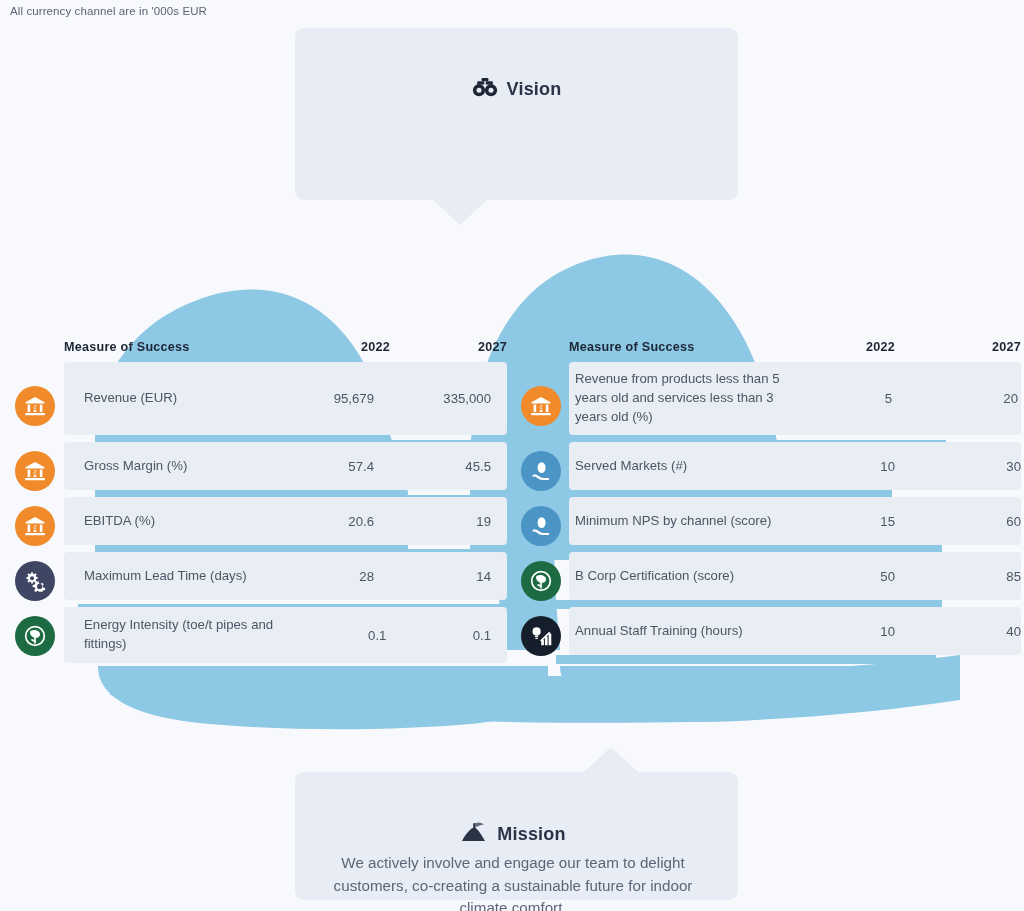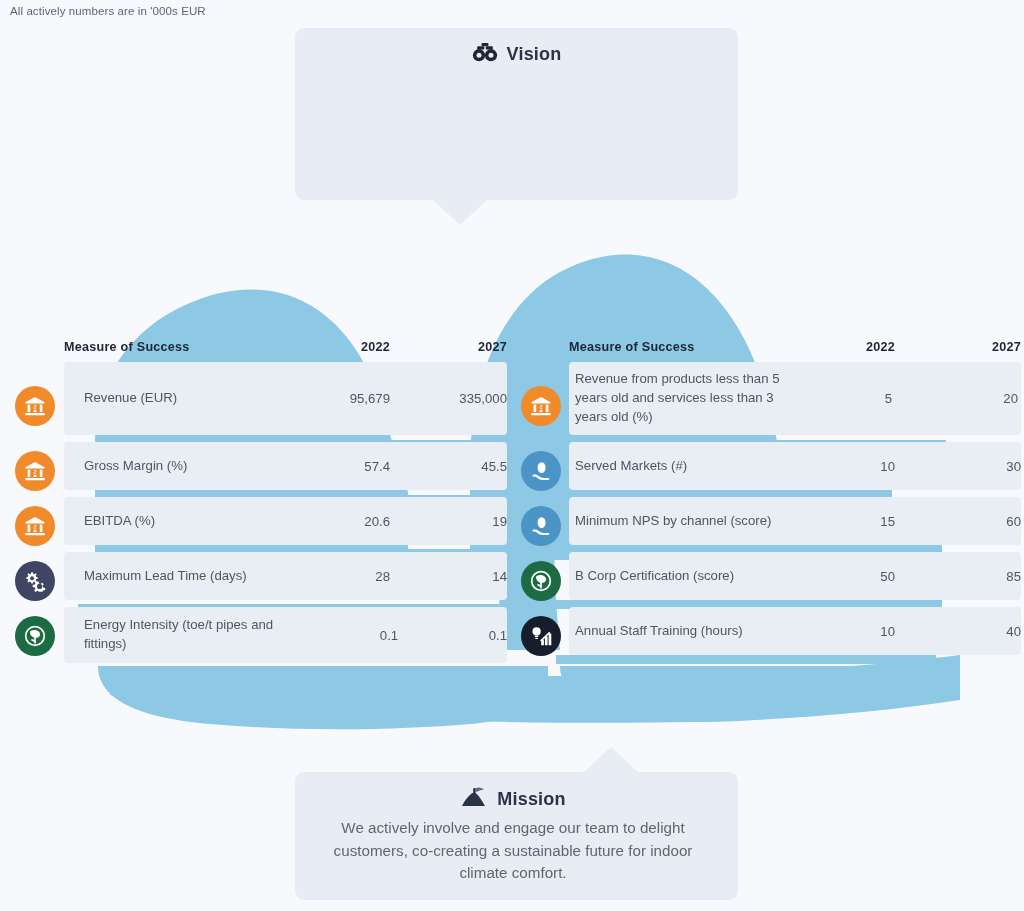--- a/index.html
+++ b/index.html
@@ -82,20 +82,21 @@
     left: 583px;
     top: 747px;
     border-bottom: 26px solid #e8ecf4;
   }
   .callout-head {
     display: flex;
     align-items: center;
     justify-content: center;
     gap: 9px;
     margin-bottom: 5px;
+    margin-top: 35px;
   }
   .callout-head .title {
     font-size: 18px;
     font-weight: bold;
     color: #2b3347;
     letter-spacing: .2px;
   }
   .callout-body {
     font-size: 15.2px;
     line-height: 1.48;
@@ -132,21 +133,21 @@
 
   .row {
     display: flex;
     align-items: center;
     background: #e9edf4;
     border-radius: 4px;
     margin-bottom: 7px;
     box-sizing: border-box;
     position: relative;
   }
-  .tbl-left  .row { padding: 0 0 0 20px; }
+  .tbl-left  .row { padding: 0 16px 0 20px; }
   .tbl-right .row { padding: 0 0 0 6px; }
 
   .row-label {
     flex: 1 1 auto;
     font-size: 13.2px;
     line-height: 1.42;
     color: #4d5665;
     padding-right: 8px;
   }
   .row-v1, .row-v2 {
@@ -222,21 +223,21 @@
       <rect x="150" y="495" width="358" height="9"></rect>
       <rect x="556" y="490" width="336" height="9"></rect>
       <rect x="100" y="549" width="408" height="9"></rect>
       <rect x="556" y="545" width="386" height="9"></rect>
       <rect x="78" y="604" width="430" height="9"></rect>
       <rect x="556" y="600" width="386" height="9"></rect>
       <rect x="556" y="655" width="380" height="9"></rect>
     </g>
   </svg>
 
-  <div class="top-note">All actively numbers are in '000s EUR</div>
+  <div class="top-note">All currency channel are in '000s EUR</div>
 
   <div class="callout callout-vision">
     <div class="callout-head">
       <span class="cico">
         <svg width="26" height="20" viewBox="0 0 26 20">
           <g fill="#1e2636">
             <rect x="9.5" y="1" width="7" height="3.2" rx="1.2"></rect>
             <path d="M6.2,4.2 h5.0 a1,1 0 0 1 1,1 v2.2 h-7 v-2.2 a1,1 0 0 1 1,-1 Z"></path>
             <path d="M14.8,4.2 h5.0 a1,1 0 0 1 1,1 v2.2 h-7 v-2.2 a1,1 0 0 1 1,-1 Z"></path>
             <circle cx="7.0" cy="13.2" r="6.1"></circle>

